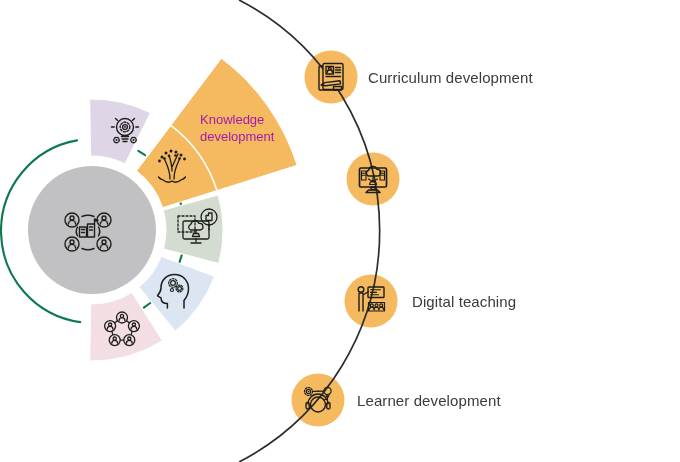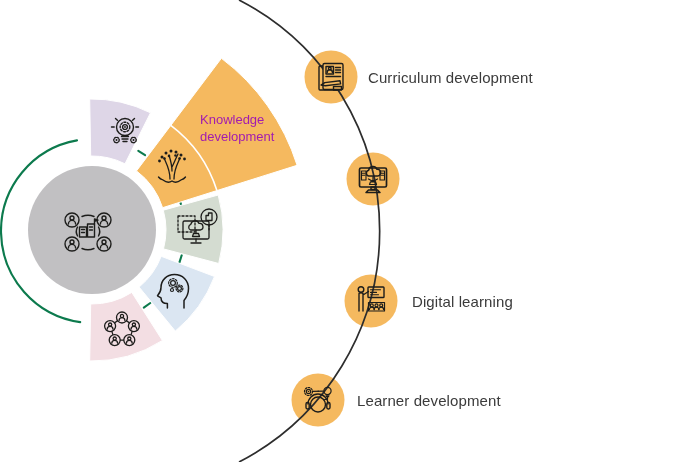--- a/index.html
+++ b/index.html
@@ -222,16 +222,16 @@
       <circle cx="9.5" cy="-9" r="3.6"></circle>
       <path d="M8,-4.9 L11,-4.9 M8.3,-3.3 L10.7,-3.3"></path>
       <path d="M-5,-8.7 L5.4,-8.9 M9.5,-2.8 L9.5,-0.5 L6.5,-0.5"></path>
       <circle cx="0.2" cy="-8.8" r="0.8" fill="#1d1d1b" stroke="none"></circle>
     </g>
   </g>
 </svg>
 
 <div class="wlabel" style="left:200px;top:111px;">Knowledge development</div>
 <div class="nlabel" style="left:368px;top:77px;">Curriculum development</div>
-<div class="nlabel" style="left:412px;top:301px;">Digital learning</div>
+<div class="nlabel" style="left:412px;top:301px;">Digital teaching</div>
 <div class="nlabel" style="left:357px;top:400px;">Learner development</div>
 
 </div>
 
 </body></html>

